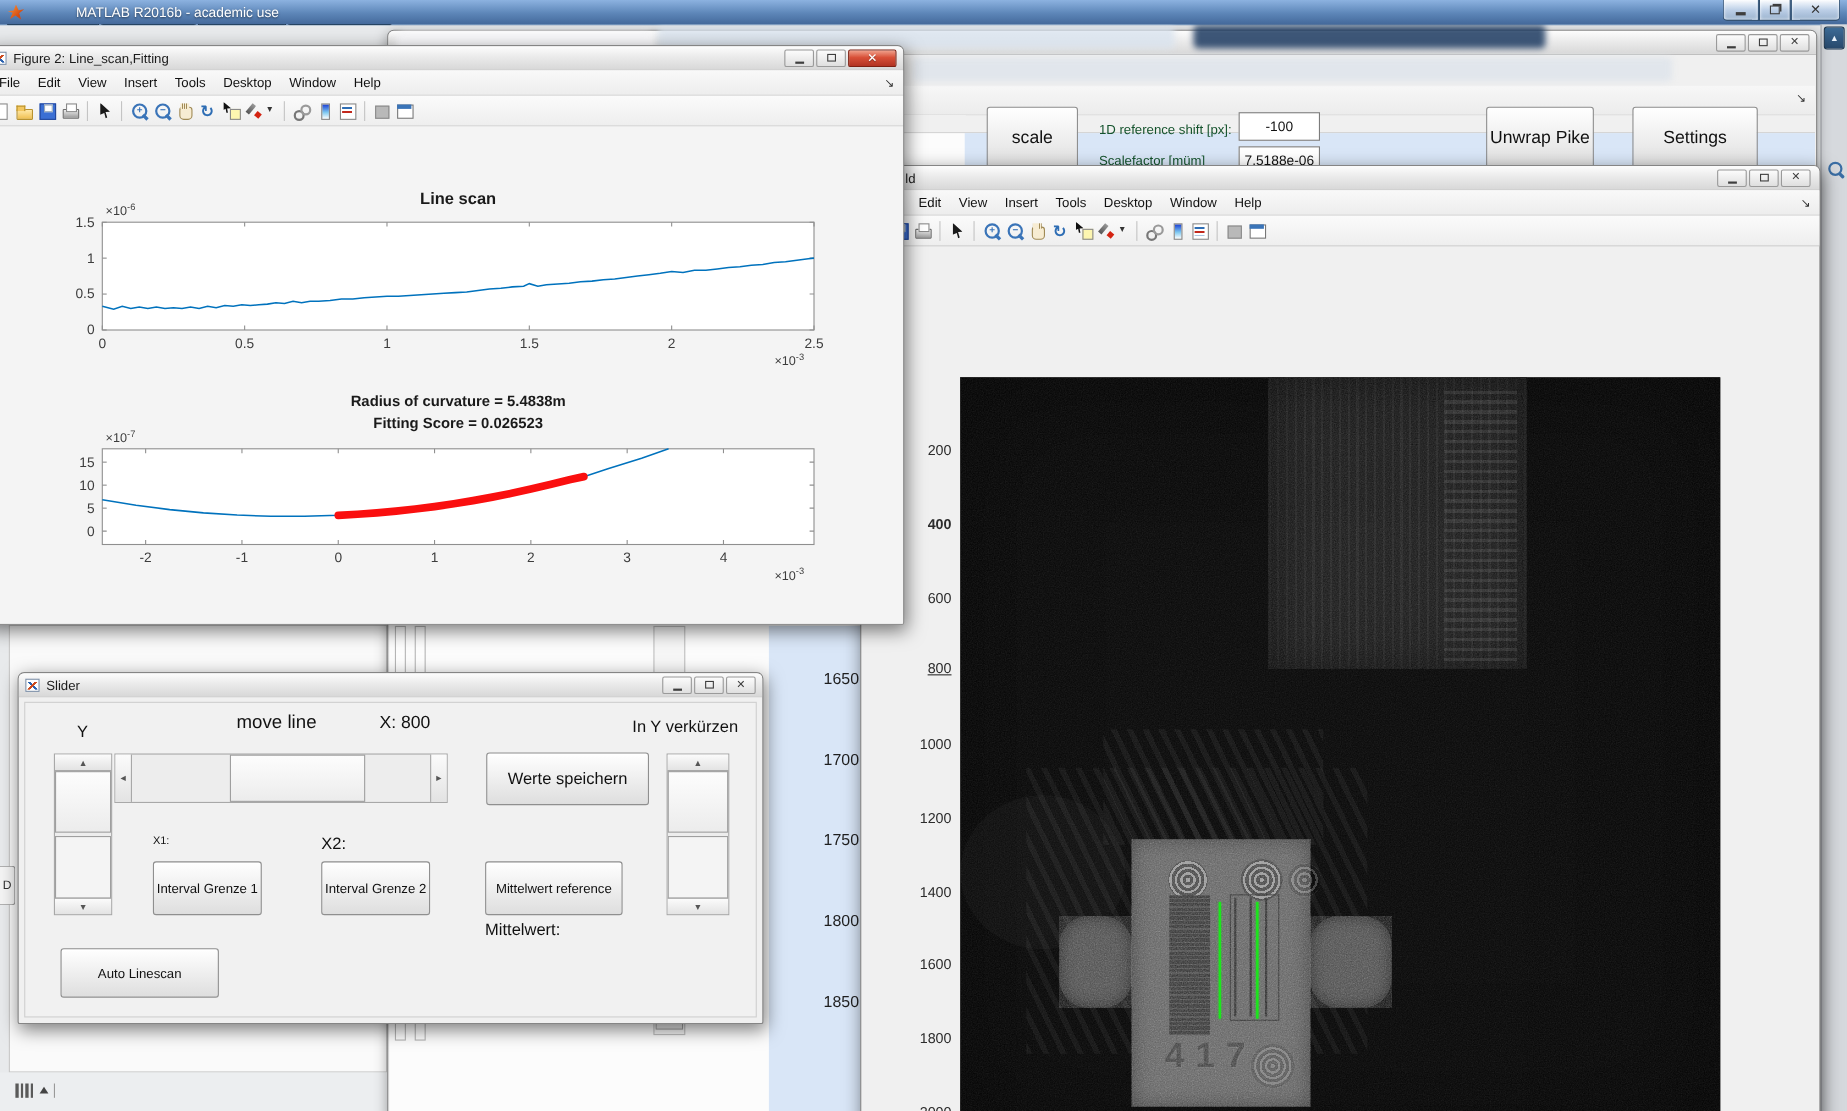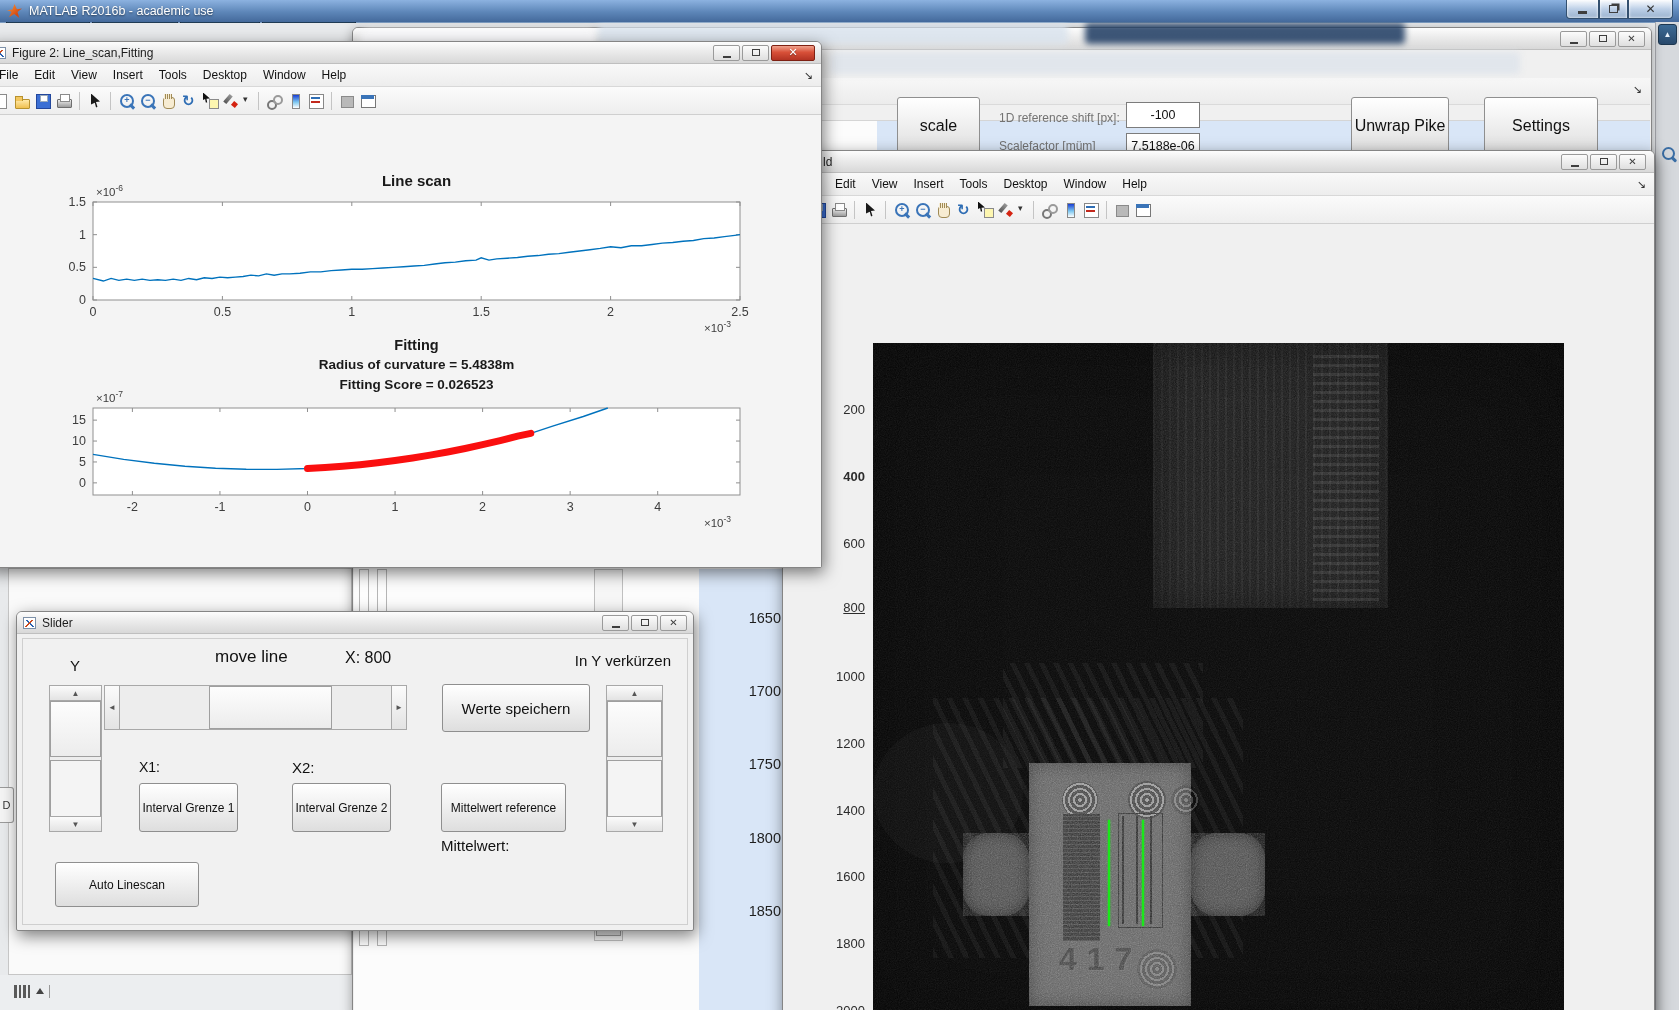--- a/index.html
+++ b/index.html
@@ -4,21 +4,21 @@
 <style>
   html,body{margin:0;padding:0;background:#222;}
   #stage{position:relative;width:1679px;height:1010px;overflow:hidden;
     font-family:"Liberation Sans","DejaVu Sans",sans-serif;background:#e8eaec;
     -webkit-font-smoothing:antialiased;}
   #stage *{box-sizing:border-box;}
 
   
   #main-titlebar{position:absolute;left:0;top:0;width:100%;height:22px;z-index:90;
     background:linear-gradient(#8cb2e0,#5d86b8 55%,#44699b);display:flex;align-items:center;
-    padding-left:7px;color:#fff;font-size:12.5px;text-shadow:0 1px 2px rgba(0,0,0,.55);}
+    padding-left:7px;color:#fff;font-size:12.5px;text-shadow:0 1px 2px rgba(0,0,0,.55);gap:40px;}
   .matlab-logo{width:15px;height:14px;margin-right:7px;
     background:linear-gradient(135deg,#ff9d3c,#d44a12 70%);
     clip-path:polygon(50% 0,66% 38%,100% 32%,70% 58%,82% 100%,48% 72%,14% 95%,30% 55%,0 44%,36% 40%);}
   #aero-btns{position:absolute;right:6px;top:0;display:flex;z-index:95;}
   .aero{height:19px;border:1px solid #33506f;border-top:none;display:flex;align-items:center;
     justify-content:center;background:linear-gradient(rgba(255,255,255,.95),rgba(210,223,240,.8) 50%,rgba(168,190,214,.85));
     box-shadow:inset 0 0 3px #fff;color:#333;}
   .aero.min{width:33px;border-radius:0 0 0 4px;}
   .aero.max{width:29px;}
   .aero.close{width:45px;border-radius:0 0 4px 0;font-size:12px;font-weight:bold;}
@@ -186,21 +186,21 @@
   #gui-toolstrip{position:absolute;left:1px;top:50px;right:1px;height:27px;background:linear-gradient(#f7f7f7,#ececec);border-bottom:1px solid #dadada;}
   #gui-graybar{position:absolute;left:1px;top:77px;right:1px;height:16px;background:#f0f0f0;border-bottom:1px solid #d5d5d5;}
   #gui-canvas{position:absolute;left:1px;top:77px;width:524px;bottom:0;background:#fcfcfc;}
   #gui-blue1{position:absolute;left:524px;top:93px;right:1px;bottom:0;background:#d9e6f7;}
   #gui-blue2{position:absolute;left:346px;top:541px;right:1px;bottom:0;background:#d9e6f7;}
   .gui-vbar{position:absolute;width:10px;background:#fdfdfd;border:1px solid #b5b5b5;}
   #gui-col{position:absolute;left:241px;top:541px;width:29px;height:372px;background:#f6f6f6;border:1px solid #c0c0c0;}
   #gui-drop{position:absolute;left:243px;top:884px;width:25px;height:24px;background:linear-gradient(#fbfbfb,#e2e2e2);
     border:1px solid #9f9f9f;display:flex;align-items:center;justify-content:center;font-size:9px;color:#444;}
   .bg-axlabel{position:absolute;left:368px;width:60px;text-align:right;font-size:14.5px;color:#1f1f1f;}
-  .gui-label{position:absolute;font-size:12px;color:#737373;}
+  .gui-label{position:absolute;font-size:12px;color:#14532d;}
   .gui-input{position:absolute;background:#fff;border:1px solid #7c7c7c;font-size:12.5px;color:#111;
     text-align:center;font-family:"Liberation Sans",sans-serif;padding:0;}
 
   
   .blur{position:absolute;filter:blur(3px);}
   #blur-editorwin{left:360px;top:29px;width:236px;height:37px;background:rgba(250,250,252,.95);border-radius:8px;z-index:12;}
   #blur-navtabs{left:1085px;top:23px;width:320px;height:21px;background:rgba(28,58,96,.85);border-radius:4px;z-index:12;}
   #blur-toolrow{left:830px;top:52px;width:690px;height:22px;background:rgba(223,228,235,.9);border-radius:4px;z-index:12;}
   #blur-midwin{left:598px;top:24px;width:470px;height:20px;background:rgba(216,226,238,.8);border-radius:4px;z-index:12;}
 </style>
@@ -431,21 +431,20 @@
         <span class="icon i-colorbar"></span>
         <span class="icon i-legend"></span>
         <div class="tsep"></div>
         <span class="icon i-dock-tools-off"></span>
         <span class="icon i-dock-tools-on"></span>
       </div>
     <div id="fig2-canvas">
       <div class="plot-title" style="top:57px;font-size:15px;">Line scan</div>
       <div class="exp" style="left:107px;top:68px;"><span>×10</span><sup>-6</sup></div>
       <div class="exp" style="left:715px;top:204px;"><span>×10</span><sup>-3</sup></div>
-      <div class="plot-title" style="top:222px;font-size:14.5px;">Fitting</div>
       <div class="plot-title" style="top:242px;font-size:13.5px;">Radius of curvature = 5.4838m</div>
       <div class="plot-title" style="top:262px;font-size:13.5px;">Fitting Score = 0.026523</div>
       <div class="exp" style="left:107px;top:274px;"><span>×10</span><sup>-7</sup></div>
       <div class="exp" style="left:715px;top:399px;"><span>×10</span><sup>-3</sup></div>
       <svg id="fig2-svg" width="832" height="452">
           <rect x="104" y="87" width="647" height="98" fill="#fff" stroke="#8f8f8f"></rect>
           <line x1="104" y1="185" x2="104" y2="181" stroke="#8f8f8f"></line>
           <line x1="104" y1="87" x2="104" y2="91" stroke="#8f8f8f"></line>
           <text x="104" y="201" text-anchor="middle" fill="#3d3d3d" font-size="12.5">0</text>
           <line x1="233.4" y1="185" x2="233.4" y2="181" stroke="#8f8f8f"></line>
@@ -551,21 +550,21 @@
 
       <div class="btn3d" style="left:419px;top:45px;width:148px;height:48px;font-size:15px;">Werte speichern</div>
 
       <div class="vslider" style="left:583px;top:46px;width:57px;height:147px;">
         <div class="sl-arrow">▲</div>
         <div class="sl-thumb" style="top:15px;height:56px;"></div>
         <div class="sl-thumb" style="top:74px;height:57px;background:#f4f4f4;"></div>
         <div class="sl-arrow bottom">▼</div>
       </div>
 
-      <div class="sl-label" style="left:116px;top:120px;font-size:14px;">X1:</div>
+      <div class="sl-label" style="left:116px;top:120px;font-size:10px;">X1:</div>
       <div class="sl-label" style="left:269px;top:120px;font-size:15px;">X2:</div>
       <div class="btn3d" style="left:116px;top:144px;width:99px;height:49px;font-size:12px;">Interval Grenze 1</div>
       <div class="btn3d" style="left:269px;top:144px;width:99px;height:49px;font-size:12px;">Interval Grenze 2</div>
       <div class="btn3d" style="left:418px;top:144px;width:125px;height:49px;font-size:12px;">Mittelwert reference</div>
       <div class="sl-label" style="left:418px;top:198px;font-size:15px;">Mittelwert:</div>
       <div class="btn3d" style="left:32px;top:223px;width:144px;height:45px;font-size:12px;">Auto Linescan</div>
     </div>
   </div>
 
 </div>

